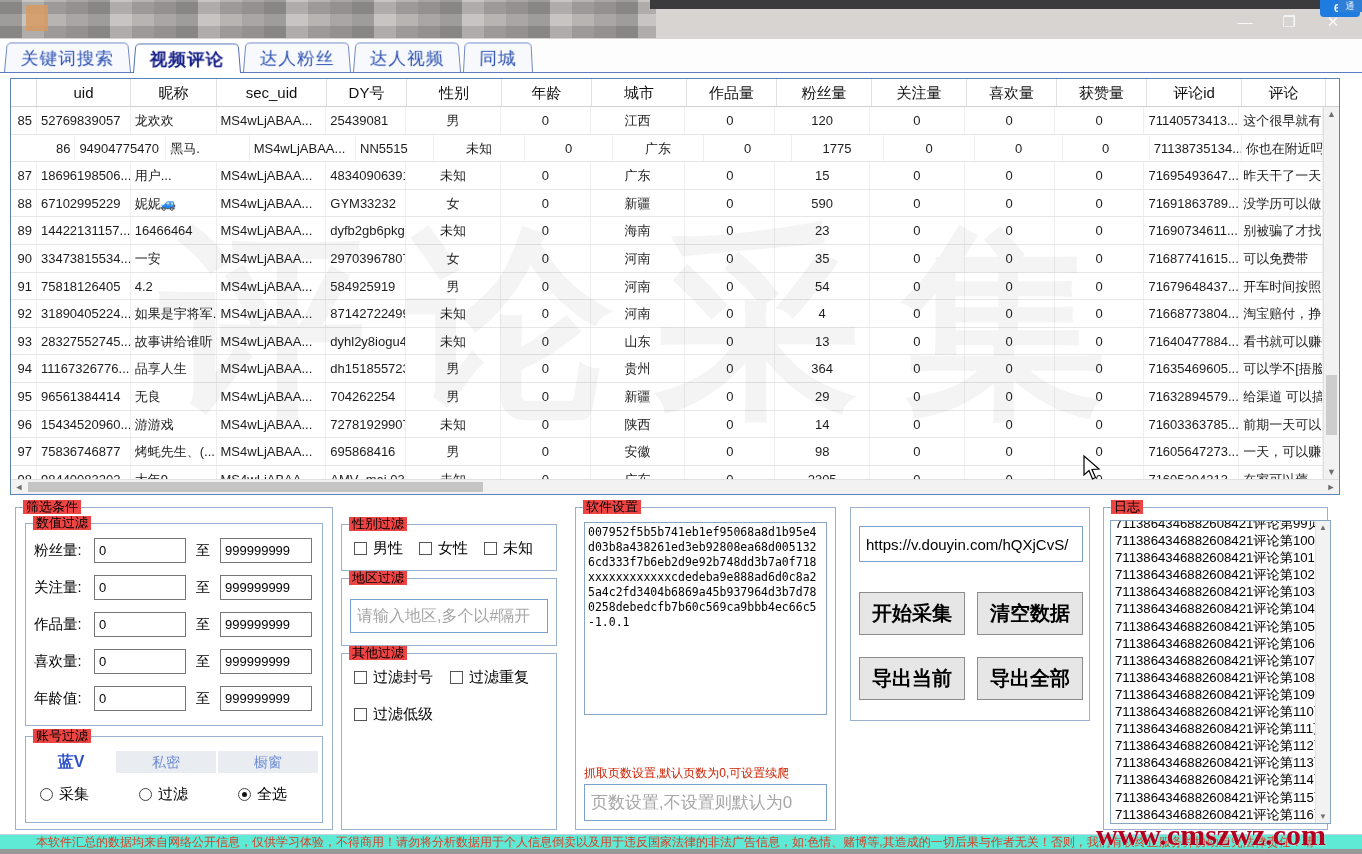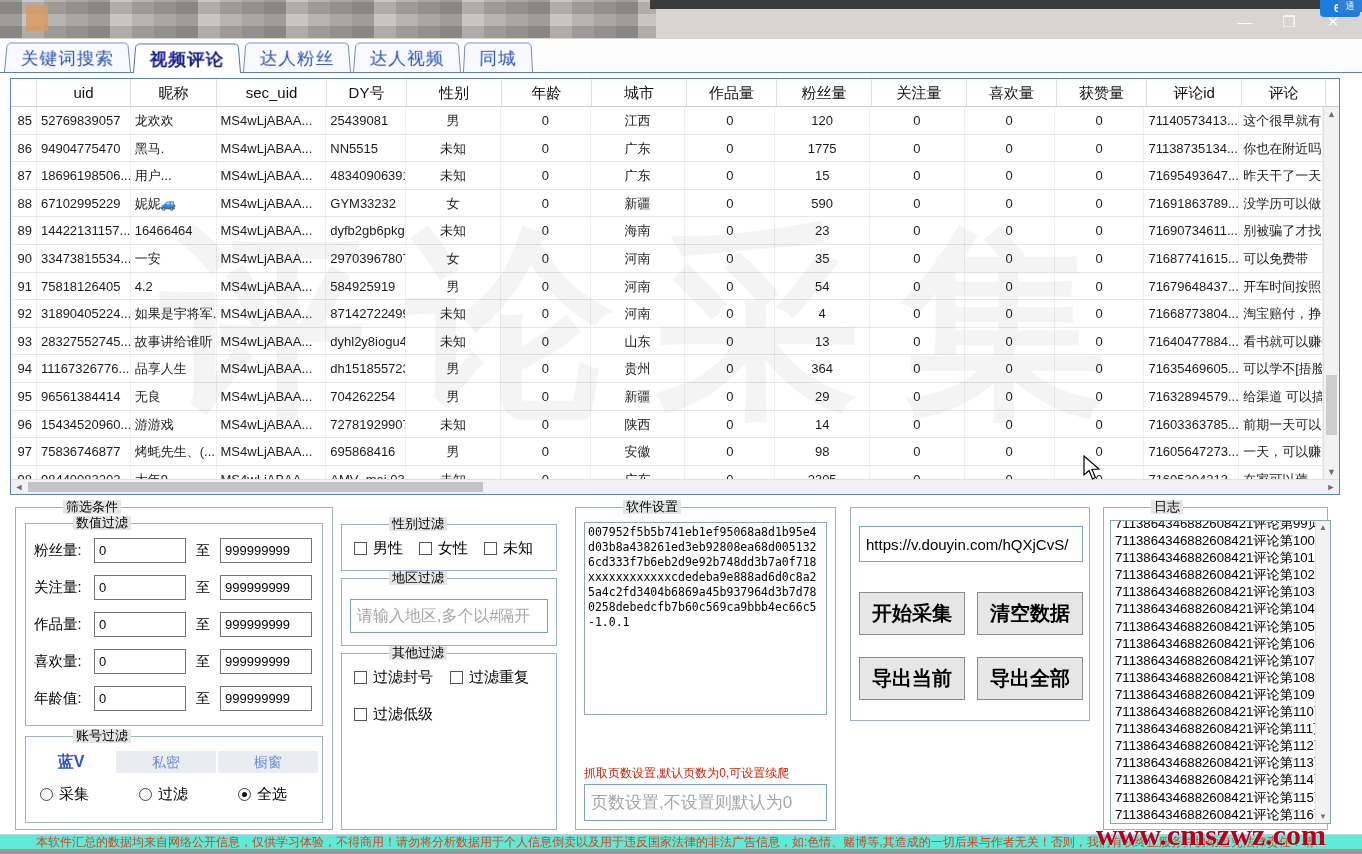--- a/index.html
+++ b/index.html
@@ -44,21 +44,21 @@
   .vscroll .arr{ position:absolute; left:0; width:100%; text-align:center; font-size:9px; color:#6f6f6f; }
   .vscroll .up{ top:2px;} .vscroll .down{ bottom:2px;}
   .vscroll .thumb{ position:absolute; left:2px; right:2px; top:72%; height:60px; background:#cdcdcd; }
   .hscroll{ position:absolute; left:0; right:0; bottom:0; height:15px; background:#f2f2f2; border-top:1px solid #e0e0e0; z-index:4;}
   .hscroll .arr{ position:absolute; top:0; height:100%; width:16px; text-align:center; font-size:9px; color:#6f6f6f; line-height:14px;}
   .hscroll .left{ left:0;} .hscroll .right{ right:0;}
   .hscroll .thumb{ position:absolute; left:17px; width:455px; top:2px; bottom:2px; background:#c4c4c4; }
 
   
   .gb{ position:absolute; border:1px solid #9ab1cd; background:#fff; }
-  .gb>.legend{ position:absolute; top:-8px; left:7px; background:#e5e5e5; padding:0 3px; font-size:13px; color:#000; line-height:14px; z-index:2;margin-left:40px;}
+  .gb>.legend{ position:absolute; top:-8px; left:7px; background:#ef4444; padding:0 3px; font-size:13px; color:#000; line-height:14px; z-index:2;}
 
   
   .num-row{ display:flex; align-items:center; height:37px; padding:0 8px; }
   .num-row .lbl{ width:60px; font-size:14.5px; color:#000;}
   .num-row input{ width:92px; height:25px; border:1px solid #767676; font-size:13px; padding:0 4px; color:#000; background:#fff;}
   .num-row .to{ margin:0 10px; font-size:14px;}
 
   
   .acct-row1{ position:absolute; left:0; top:14px; width:100%; display:flex; align-items:center; }
   .blue-v{ width:90px; text-align:center; color:#2b50c8; font-size:16px; font-weight:bold;}
@@ -164,21 +164,21 @@
           <div class="c ac" style="width: 95px;">江西</div>
           <div class="c ac" style="width: 90px;">0</div>
           <div class="c ac" style="width: 95px;">120</div>
           <div class="c ac" style="width: 95px;">0</div>
           <div class="c ac" style="width: 90px;">0</div>
           <div class="c ac" style="width: 90px;">0</div>
           <div class="c al" style="width: 95px;">71140573413...</div>
           <div class="c al" style="width: 84px;">这个很早就有...</div>
         </div>
         <div class="tr">
-          <div class="c ar" style="width: 26px;">86</div>
+          <div class="c ar" style="width: 26px; margin-left: 39px;">86</div>
           <div class="c al" style="width: 94px;">94904775470</div>
           <div class="c al" style="width: 86px;">黑马.</div>
           <div class="c al" style="width: 110px;">MS4wLjABAA...</div>
           <div class="c al" style="width: 80px;">NN5515</div>
           <div class="c ac" style="width: 95px;">未知</div>
           <div class="c ac" style="width: 90px;">0</div>
           <div class="c ac" style="width: 95px;">广东</div>
           <div class="c ac" style="width: 90px;">0</div>
           <div class="c ac" style="width: 95px;">1775</div>
           <div class="c ac" style="width: 95px;">0</div>

